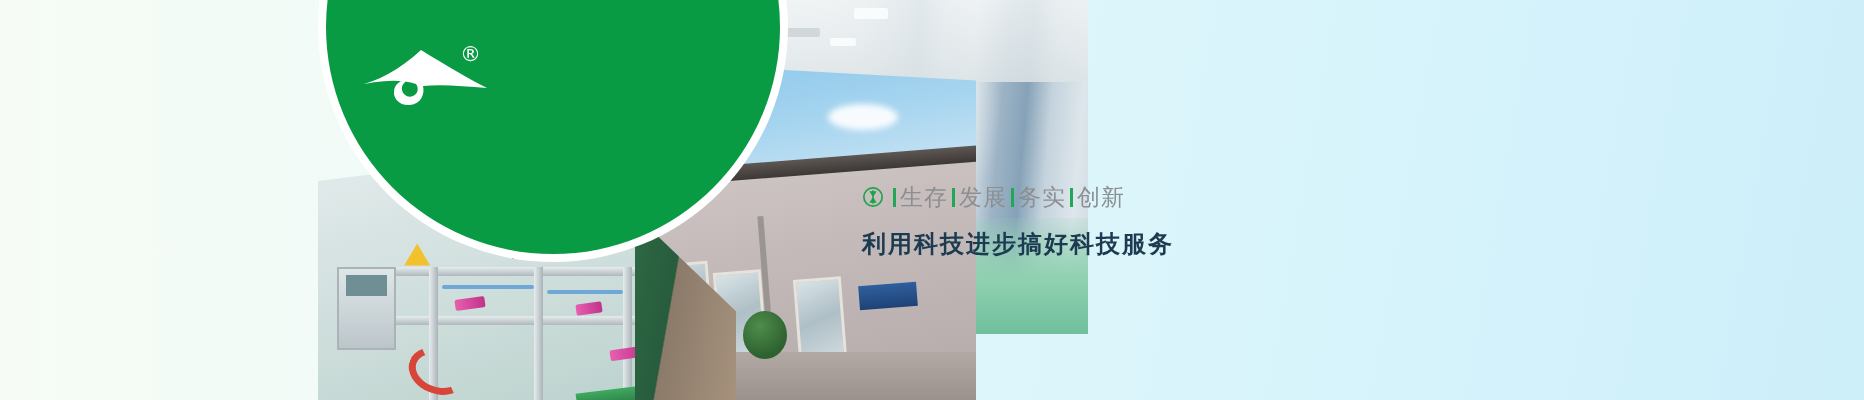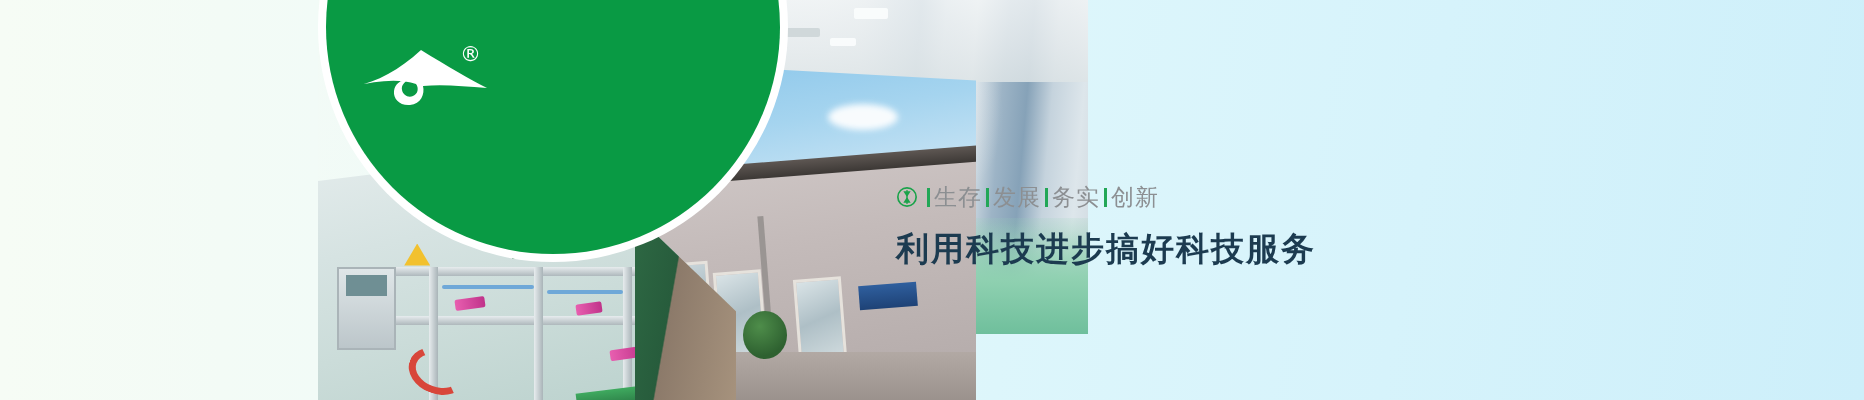--- a/index.html
+++ b/index.html
@@ -213,43 +213,43 @@
     z-index:7;
   }
   .logo-r{
     position:absolute; left:460px; top:44px;
     font-size:21px; color:#ffffff; line-height:1; z-index:7;
     font-family:"DejaVu Sans",sans-serif;
   }
 
   
   .text-block{
-    position:absolute; left:896px; top:180px; z-index:8;text-align:right;
+    position:absolute; left:862px; top:180px; z-index:8;text-align:right;
   }
 
   .tagline{
     display:flex; align-items:center; gap:0;
     height:34px; margin-bottom:14px;
   }
   .tagline .vit-icon{
     width:22px; height:22px; margin-right:5px; flex:0 0 auto;
   }
   .tagline .bar{
     display:inline-block; width:3px; height:19px;
     background:#22a757; margin:0 4px;
   }
   .tagline .word{
     font-size:23px; color:#8c8f92; letter-spacing:1px;
     font-family:"DejaVu Sans","Liberation Sans",sans-serif;
   }
 
   .headline{
-    font-size:33px; font-weight:bold; color:#1c3b50;
+    font-size:24px; font-weight:bold; color:#1c3b50;
     letter-spacing:2px; line-height:1.33;
-    font-family:Liberation Serif, serif;
+    font-family:Liberation Sans, sans-serif;
     white-space:nowrap;
   }
 </style>
 </head>
 <body>
 
 <div class="banner">
 
   <div class="left-wash"></div>
 

